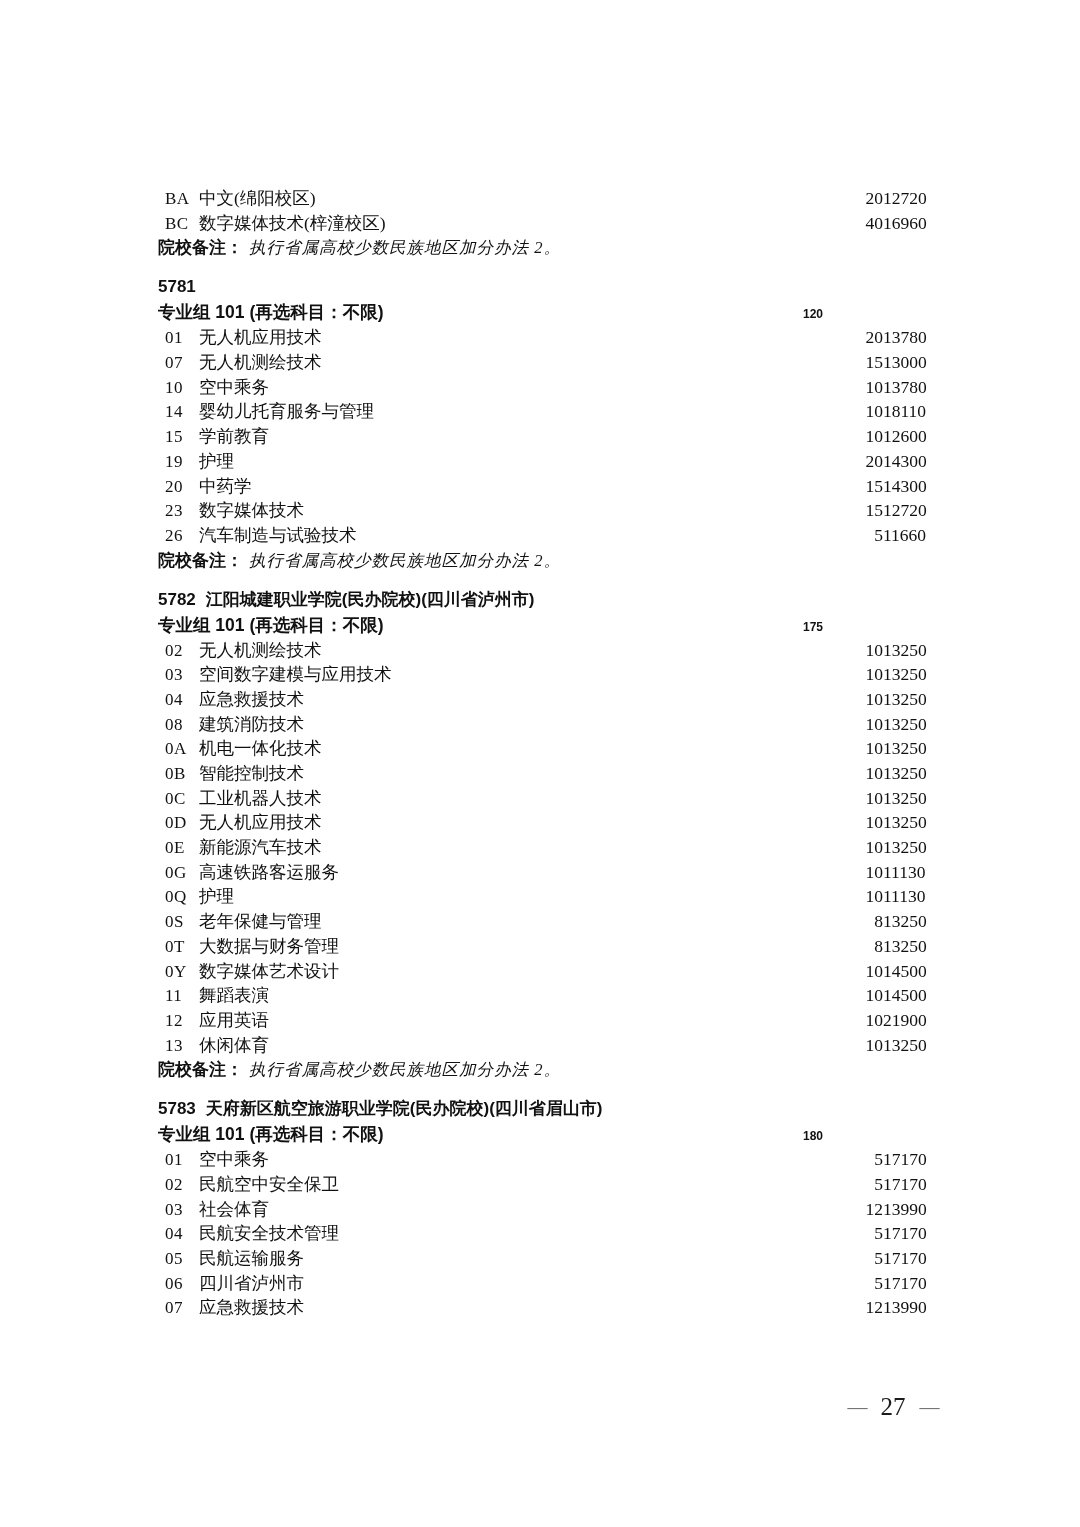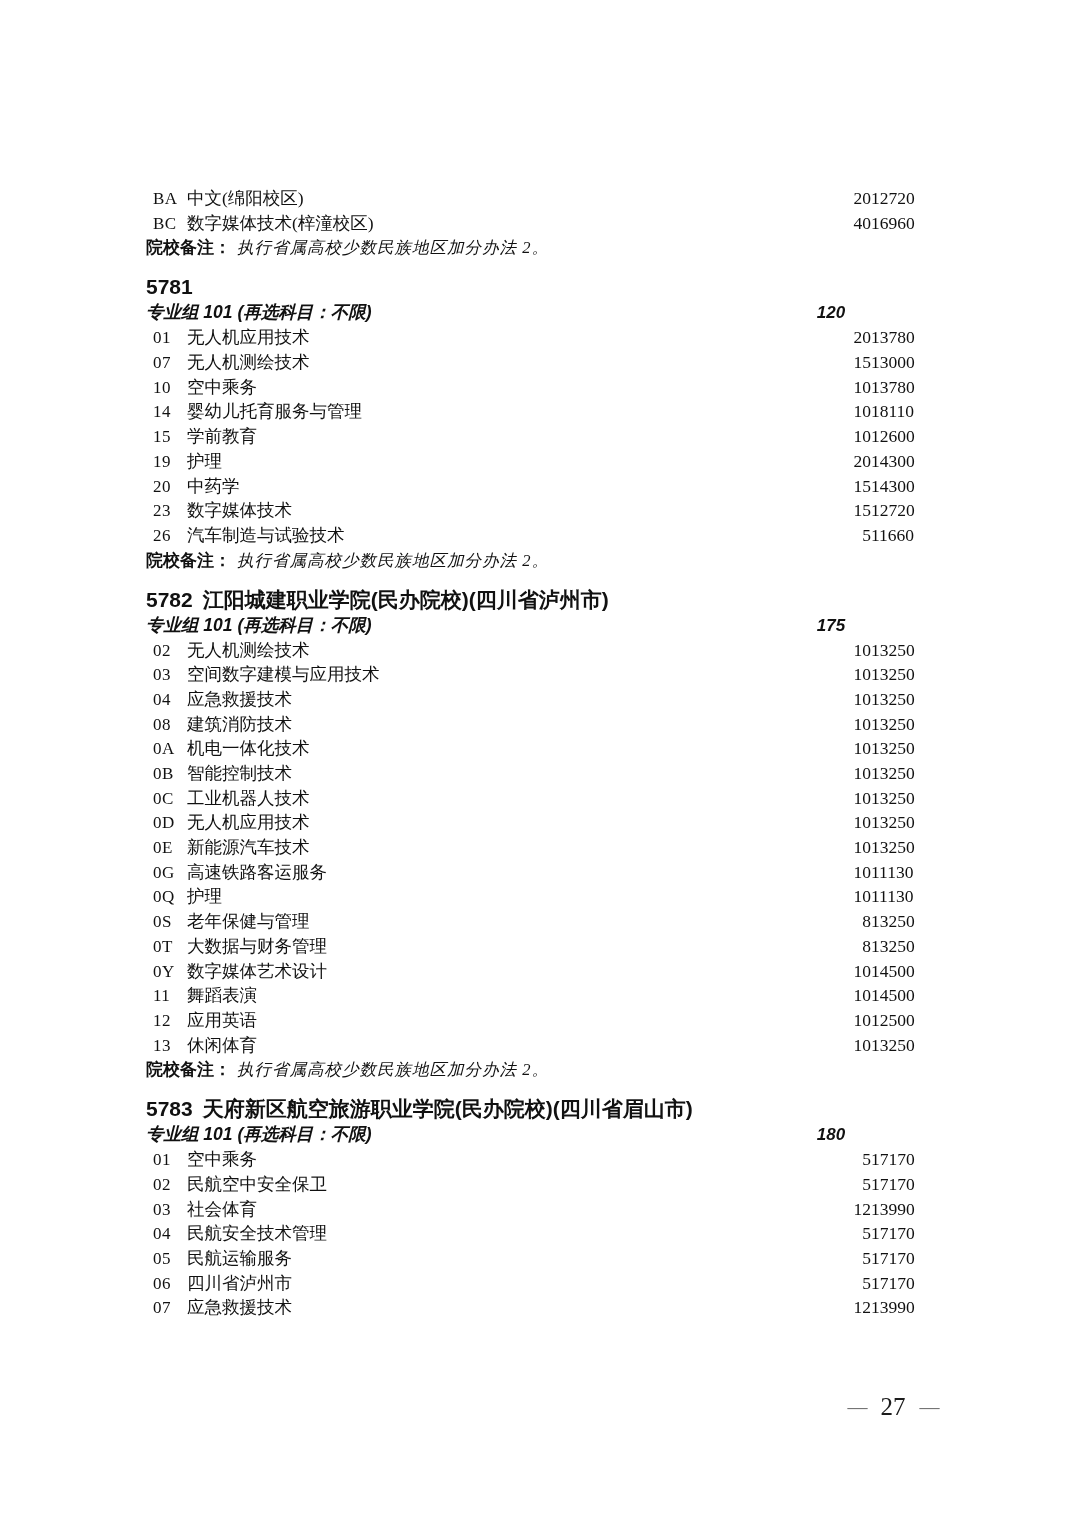--- a/index.html
+++ b/index.html
@@ -1,51 +1,51 @@
 <!DOCTYPE html>
 <html><head>
 <meta charset="utf-8">
 <style>
   html,body{margin:0;padding:0;}
   body{
     width:1080px;height:1527px;position:relative;background:#ffffff;
     font-family:"Liberation Serif", serif;color:#111111;overflow:hidden;
   }
   .content{
-    position:absolute;left:146px;top:186px;width:813px;
+    position:absolute;left:158px;top:186px;width:813px;
   }
   
   .major-row{
     display:flex;align-items:baseline;line-height:24.7px;height:24.7px;
     font-family:"Liberation Serif", serif;font-size:17.5px;padding-left:7px;
   }
   .major-code{
     flex:0 0 34px;font-size:17px;letter-spacing:0.5px;
   }
   .major-name{flex:1 1 auto;white-space:nowrap;overflow:hidden;}
   .num-plan{
     flex:0 0 80px;text-align:right;font-size:17.5px;
   }
   .num-fee{
     flex:0 0 88px;text-align:left;font-size:17.5px;
   }
   
   .school-header{
     margin-top:14px;line-height:26px;height:26px;
-    font-family:"Liberation Sans", sans-serif;font-weight:700;font-size:21px;
+    font-family:"Liberation Sans", sans-serif;font-weight:700;font-size:17px;
     white-space:nowrap;display:flex;
   }
   .school-code{margin-right:10px;}
   
   .group-row{
     display:flex;align-items:baseline;line-height:25px;height:25px;
-    font-family:"Liberation Sans", sans-serif;font-weight:700;font-size:17.5px;font-style:italic;
+    font-family:"Liberation Sans", sans-serif;font-weight:700;font-size:17.5px;
   }
   .group-label{flex:1 1 auto;white-space:nowrap;}
-  .group-total{flex:0 0 80px;text-align:center;font-size:17px;}
+  .group-total{flex:0 0 80px;text-align:left;font-size:12px;}
   .group-spacer{flex:0 0 88px;}
   
   .note-row{
     line-height:25px;height:25px;white-space:nowrap;
   }
   .note-label{
     font-family:"Liberation Sans", sans-serif;font-weight:700;font-size:17px;
   }
   .note-text{
     font-family:"Liberation Serif", serif;font-style:italic;font-size:16.5px;
@@ -236,21 +236,21 @@
     <div class="major-row">
       <span class="major-code">11</span>
       <span class="major-name">舞蹈表演</span>
       <span class="num-plan">10</span>
       <span class="num-fee">14500</span>
     </div>
     <div class="major-row">
       <span class="major-code">12</span>
       <span class="major-name">应用英语</span>
       <span class="num-plan">10</span>
-      <span class="num-fee">12500</span>
+      <span class="num-fee">21900</span>
     </div>
     <div class="major-row">
       <span class="major-code">13</span>
       <span class="major-name">休闲体育</span>
       <span class="num-plan">10</span>
       <span class="num-fee">13250</span>
     </div>
     <div class="note-row"><span class="note-label">院校备注：</span><span class="note-text">执行省属高校少数民族地区加分办法 2。</span></div>
     <div class="school-header">
       <span class="school-code">5783</span>

